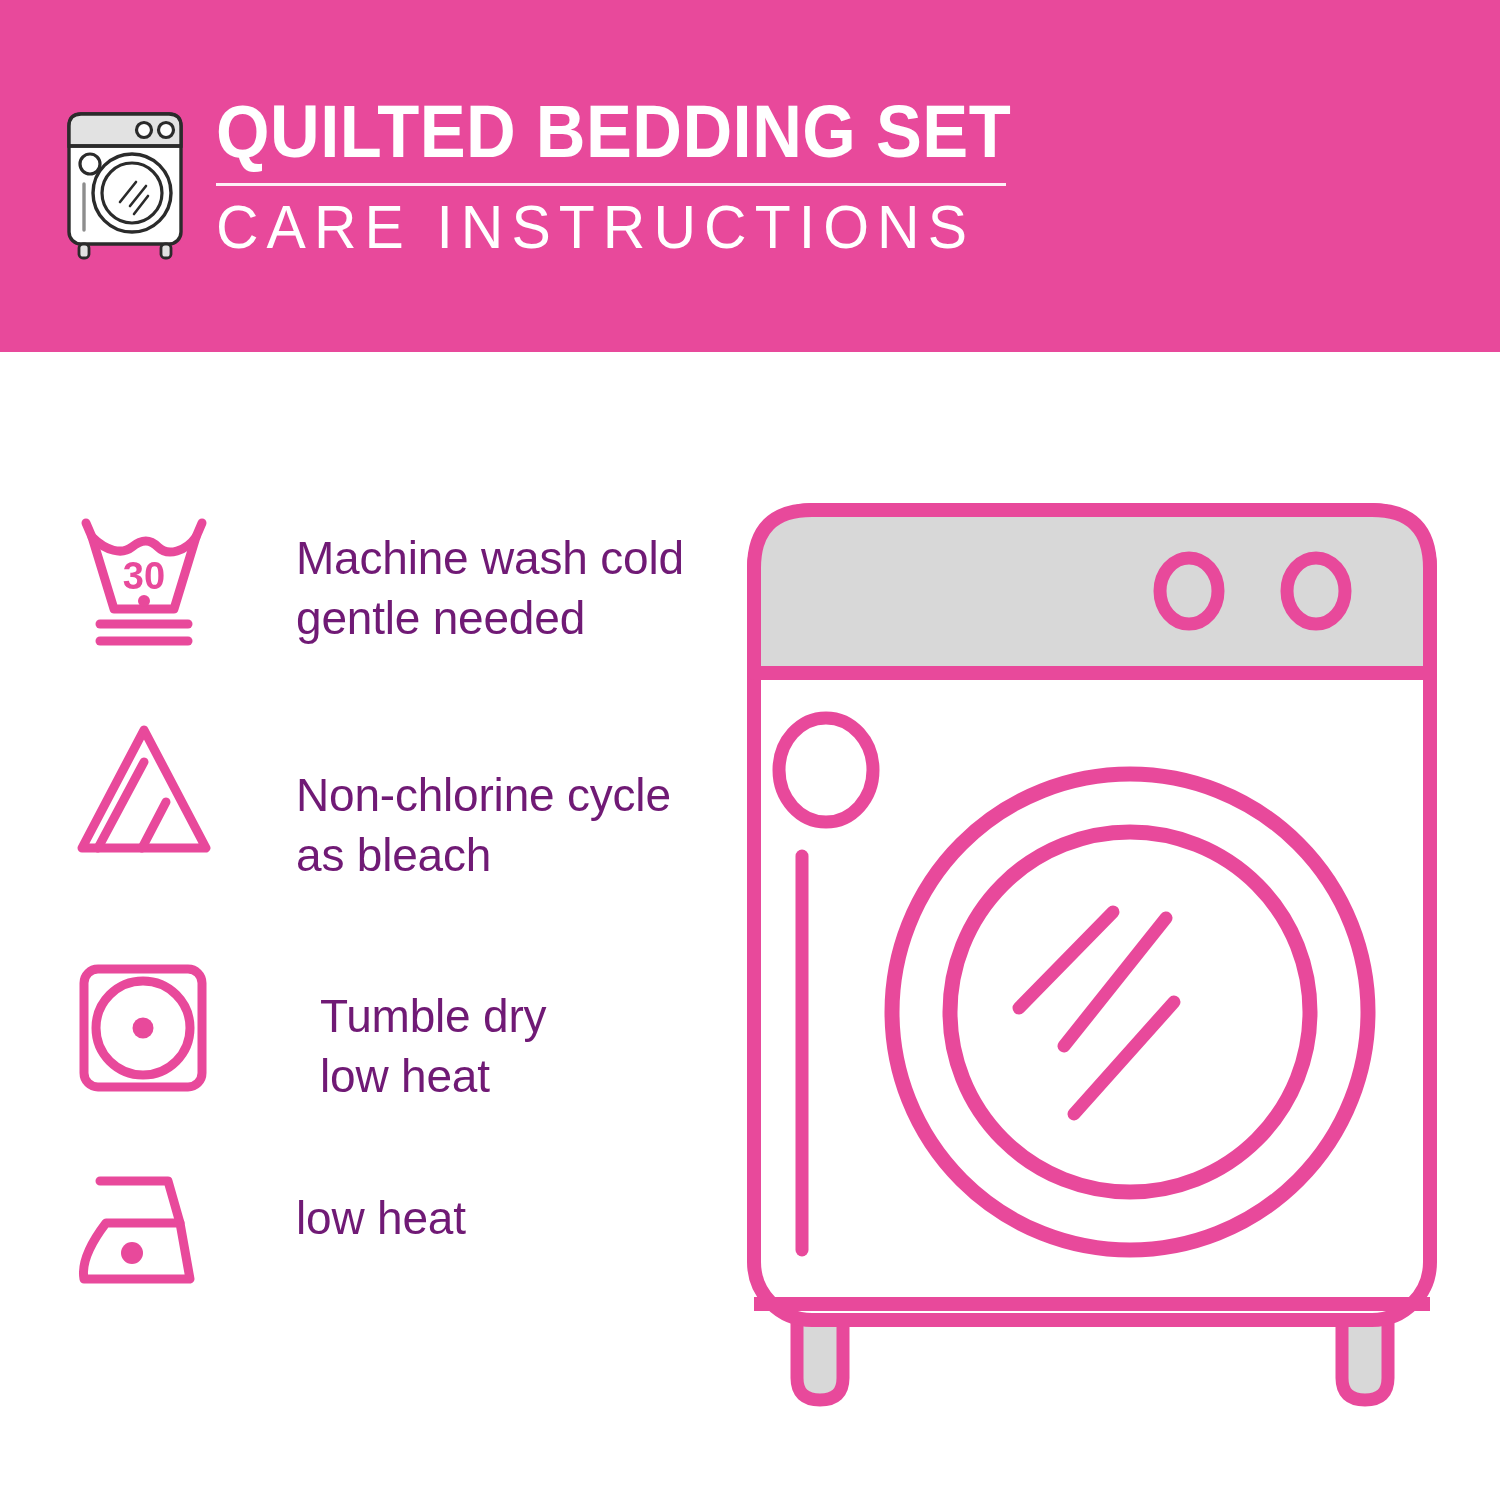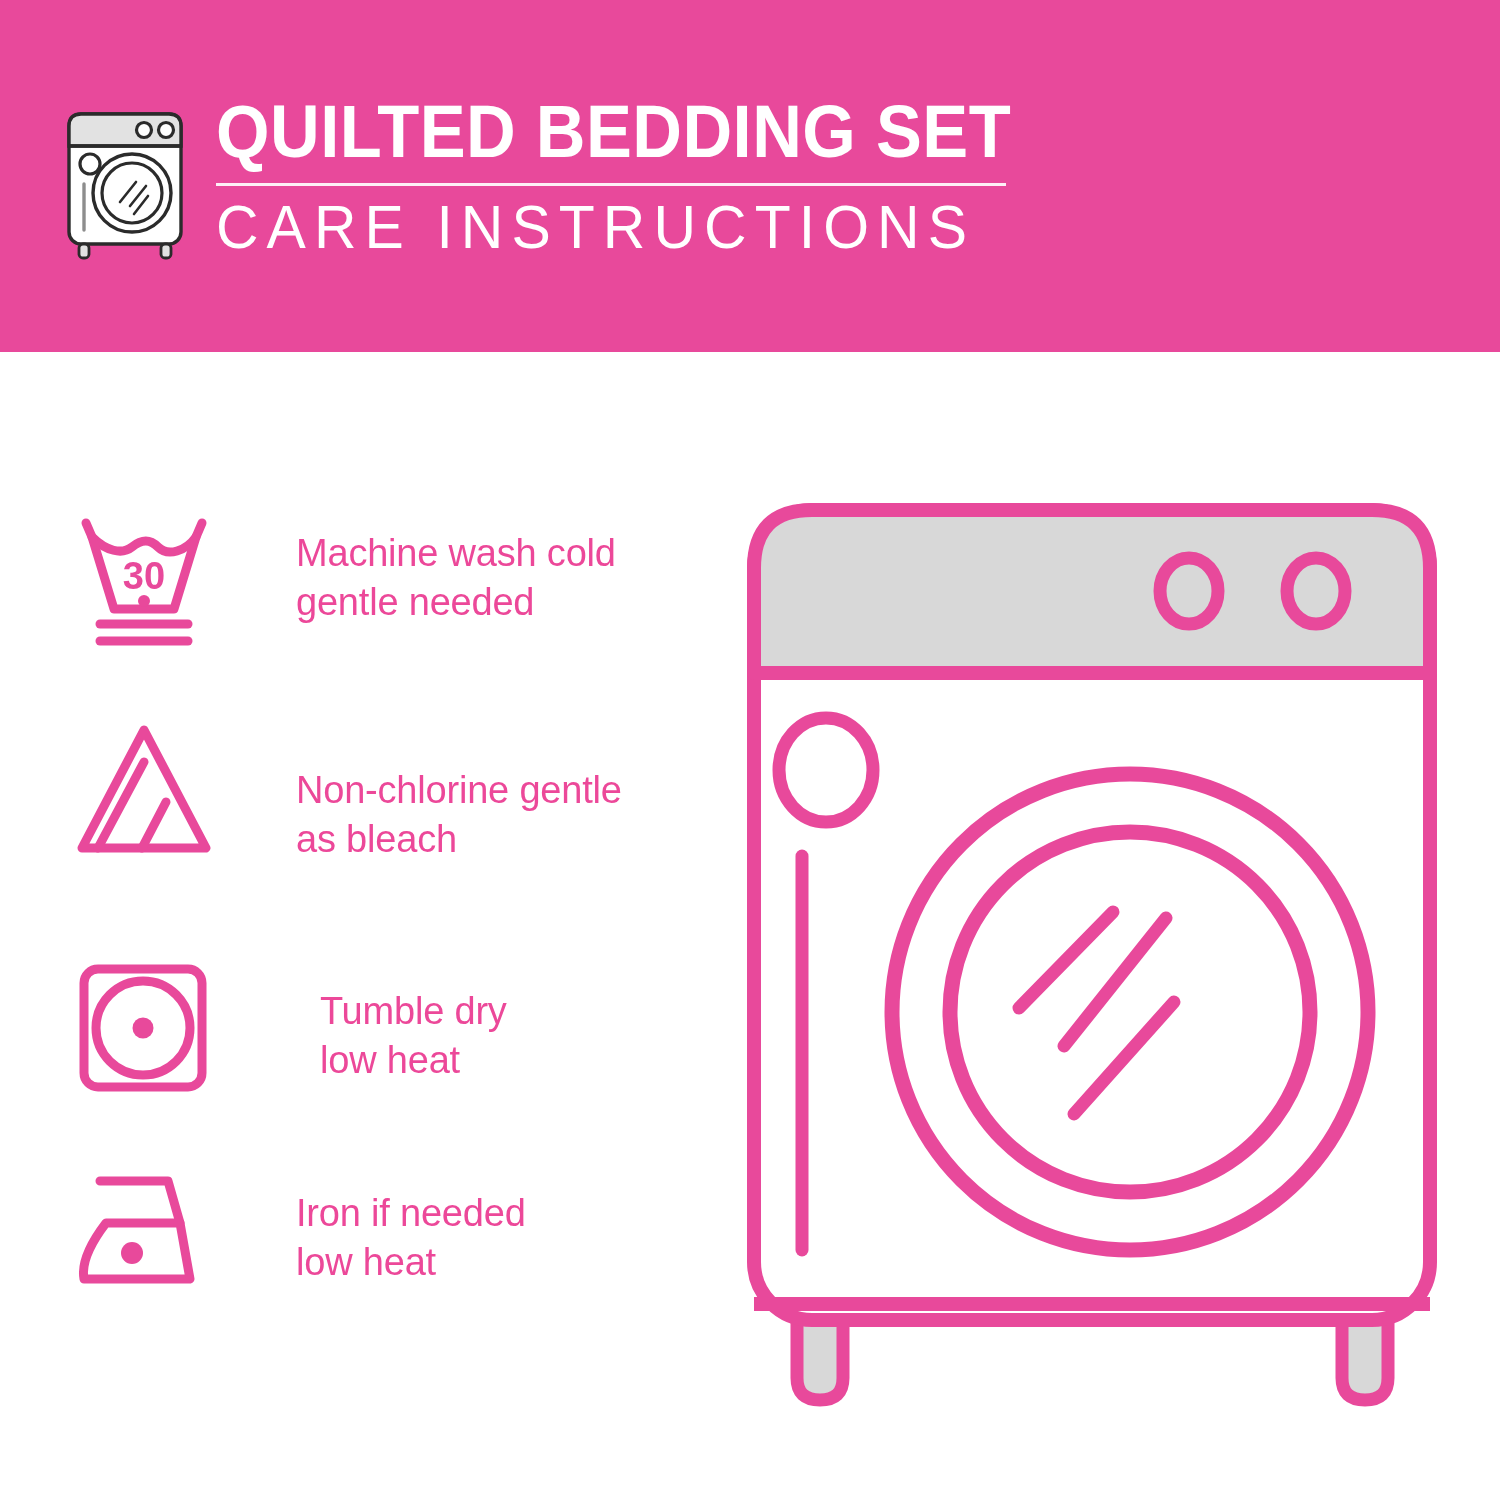--- a/index.html
+++ b/index.html
@@ -91,23 +91,23 @@
   .care-row.r4 { height: 180px; }
 
   .care-symbol {
     flex: 0 0 auto;
     width: 170px;
     display: flex;
     justify-content: flex-start;
     text-decoration: underline;
   }
   .care-label {
-    font-size: 38px;
+    font-size: 46px;
     line-height: 1.30;
-    color: #ec4899;
+    color: #701a75;
     font-weight: 400;
     letter-spacing: -0.2px;
     padding-left: 56px;
     padding-top: 6px;
   }
   .care-row.r1 .care-label { padding-top: 24px; }
   .care-row.r2 .care-label { padding-top: 46px; }
   .care-row.r3 .care-label { padding-top: 32px; }
   .care-row.r4 .care-label { padding-top: 24px; }
 
@@ -195,21 +195,21 @@
     <span class="care-symbol">
       <svg viewBox="0 0 170 150" width="170" height="150" xmlns="http://www.w3.org/2000/svg">
         <g fill="none" stroke="#e8499b" stroke-width="9" stroke-linecap="round" stroke-linejoin="round">
           <path d="M74 10 L136 128 L12 128 Z"></path>
           <line x1="74" y1="42" x2="28" y2="128"></line>
           <line x1="96" y1="82" x2="72" y2="128"></line>
         </g>
       </svg>
     </span>
     <div class="care-label">
-      <div>Non-chlorine gentle</div>
+      <div>Non-chlorine cycle</div>
       <div>as bleach</div>
     </div>
   </div>
 
   <div class="care-row r3">
     <span class="care-symbol">
       <svg viewBox="0 0 170 150" width="170" height="150" xmlns="http://www.w3.org/2000/svg">
         <g fill="none" stroke="#e8499b" stroke-width="9" stroke-linejoin="round">
           <rect x="14" y="14" width="118" height="118" rx="14" ry="14"></rect>
           <circle cx="73" cy="73" r="47"></circle>
@@ -229,21 +229,20 @@
         <g fill="none" stroke="#e8499b" stroke-width="9" stroke-linecap="round" stroke-linejoin="round">
 
           <path d="M30 16 L98 16 L110 58"></path>
 
           <path d="M36 58 L110 58 L120 114 L14 114 Q10 92 36 58 Z"></path>
         </g>
         <circle cx="62" cy="88" r="11" fill="#e8499b"></circle>
       </svg>
     </span>
     <div class="care-label">
-      <div>Iron if needed</div>
       <div>low heat</div>
     </div>
   </div>
 
 </div>
 
 <div class="machine-wrap">
   <svg viewBox="0 0 700 930" width="700" height="930" xmlns="http://www.w3.org/2000/svg">
 
     <g>

